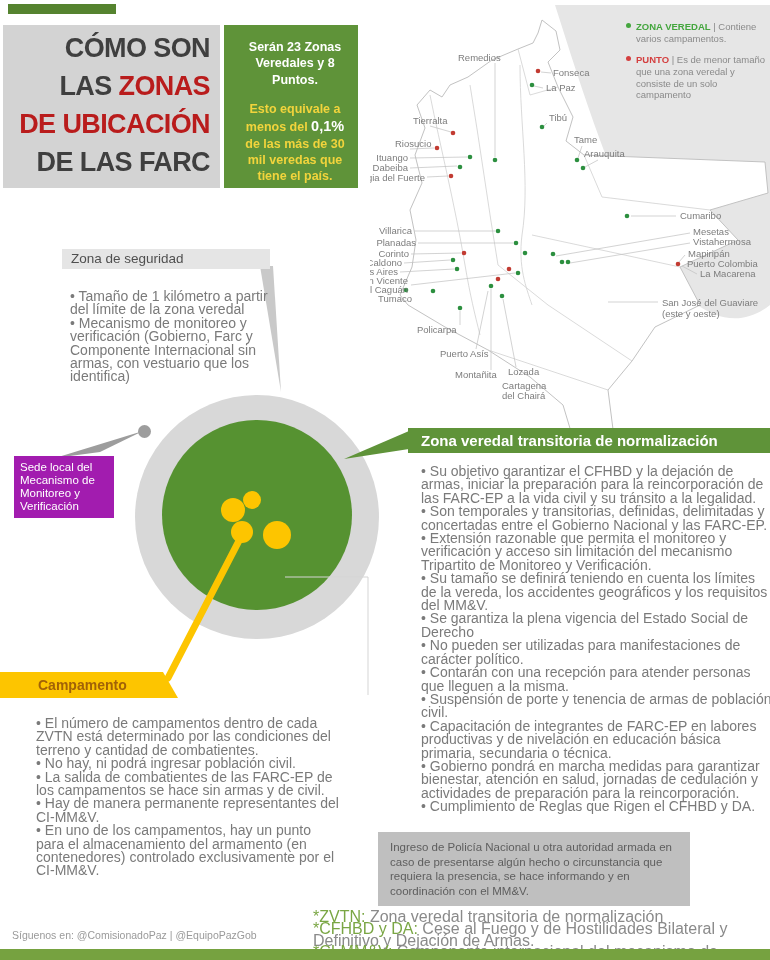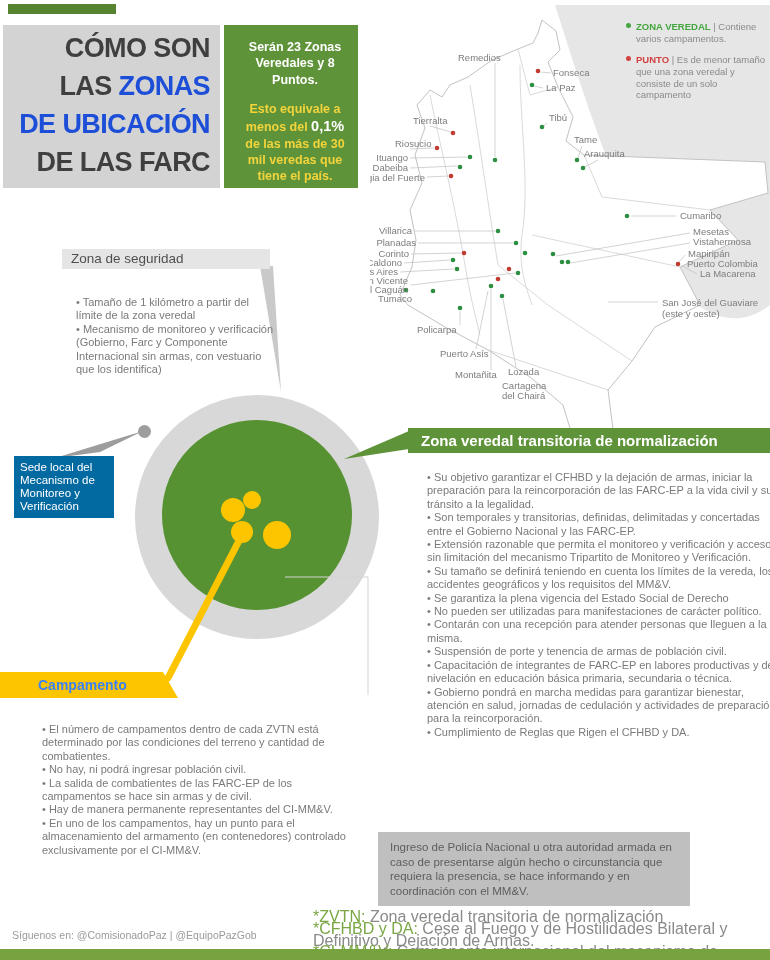--- a/index.html
+++ b/index.html
@@ -3,21 +3,21 @@
 <meta charset="utf-8">
 <style>
   html,body{margin:0;padding:0;background:#fff;}
   .page{position:relative;width:770px;height:960px;background:#fff;overflow:hidden;
         font-family:"Liberation Sans", sans-serif;}
   
   .top-accent{position:absolute;left:8px;top:4px;width:108px;height:10px;background:#55832f;}
   .title-box{position:absolute;left:3px;top:25px;width:217px;height:163px;background:#d3d3d3;}
   .title{position:absolute;right:10px;top:4px;text-align:right;font-weight:bold;
          font-size:27px;line-height:38px;letter-spacing:-0.6px;color:#3f3f3f;white-space:nowrap;}
-  .title .gn{color:#1d4ed8;margin-top:41px;}
+  .title .gn{color:#b91c1c;margin-top:41px;}
   .stats-box{position:absolute;left:224px;top:25px;width:126px;height:163px;background:#5f9339;
              color:#fff;text-align:center;padding-left:8px;}
   .stats-line1{margin:14px 8px 0;font-size:12.5px;font-weight:bold;line-height:1.3;}
   .stats-line2{margin:13px 7px 0;font-size:12.5px;font-weight:bold;line-height:1.3;color:#f2d43c;}
   .stats-line2 .hl{color:#fff;font-size:14.5px;}
   
   .map-wrap{position:absolute;left:370px;top:5px;width:400px;height:440px;}
   .map-wrap svg{position:absolute;left:0;top:0;}
   .legend{position:absolute;left:256px;top:16px;width:140px;font-size:9.5px;color:#8a8a8a;line-height:1.25;}
   .legend-item{position:relative;padding-left:10px;margin-bottom:9px;}
@@ -31,26 +31,26 @@
   .cdot{position:absolute;border-radius:50%;background:#fdc500;}
   .c1{left:243px;top:491px;width:18px;height:18px;}
   .c2{left:221px;top:498px;width:24px;height:24px;}
   .c3{left:231px;top:521px;width:22px;height:22px;}
   .c4{left:263px;top:521px;width:28px;height:28px;}
   .mdot{position:absolute;left:138px;top:425px;width:13px;height:13px;border-radius:50%;background:#9d9d9d;}
   .overlay{position:absolute;left:0;top:0;pointer-events:none;}
   
   .zs-bar{position:absolute;left:62px;top:249px;width:208px;height:20px;background:#e5e5e5;color:#4f4f4f;
           font-size:13.5px;line-height:20px;padding-left:9px;box-sizing:border-box;}
-  ul.blist{list-style:none;margin:12px;padding:0;font-size:11px;line-height:13.4px;color:#7a7a7a;}
+  ul.blist{list-style:none;margin:6px;padding:0;font-size:14px;line-height:13.4px;color:#7a7a7a;}
   ul.blist li::before{content:"• ";}
   .zs-bullets{position:absolute;left:64px;top:284px;width:200px;}
-  .sede-box{position:absolute;left:14px;top:456px;width:100px;background:#0369a1;color:#fff;
+  .sede-box{position:absolute;left:14px;top:456px;width:100px;background:#a21caf;color:#fff;
             font-size:11.5px;line-height:13px;padding:5px 6px;white-space:pre-line;box-sizing:border-box;}
-  .camp-label{position:absolute;left:38px;top:677px;font-size:14px;font-weight:600;color:#3b82f6;}
+  .camp-label{position:absolute;left:38px;top:677px;font-size:14px;font-weight:600;color:#a16207;}
   .camp-bullets{position:absolute;left:30px;top:711px;width:305px;}
   .zvtn-bar{position:absolute;left:408px;top:428px;width:362px;height:25px;background:#5f9339;color:#fff;
             font-size:15px;font-weight:bold;line-height:25px;padding-left:13px;box-sizing:border-box;}
   .zvtn-bullets{position:absolute;left:415px;top:459px;width:352px;}
   .police-box{position:absolute;left:378px;top:832px;width:312px;background:#bfbfbf;color:#5e5e5e;
               font-size:11.5px;line-height:14.5px;padding:8px 12px;box-sizing:border-box;}
   .footnotes{position:absolute;left:313px;top:911px;font-size:16px;line-height:11.8px;color:#8a8a8a;}
   .footnotes .term{color:#7aa644;}
   .social{position:absolute;left:12px;top:929px;font-size:10.5px;color:#9a9a9a;}
   .bottom-bar{position:absolute;left:0;top:949px;width:770px;height:11px;background:#76a240;}

